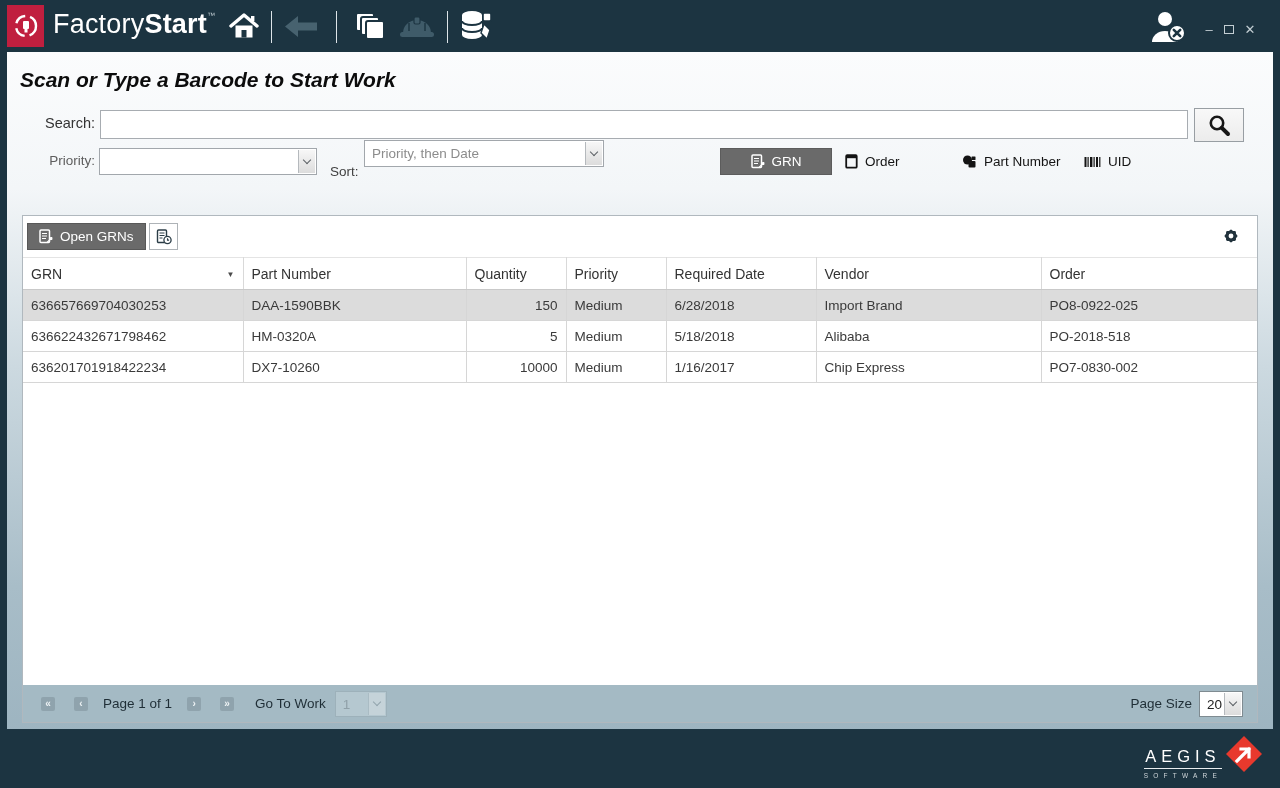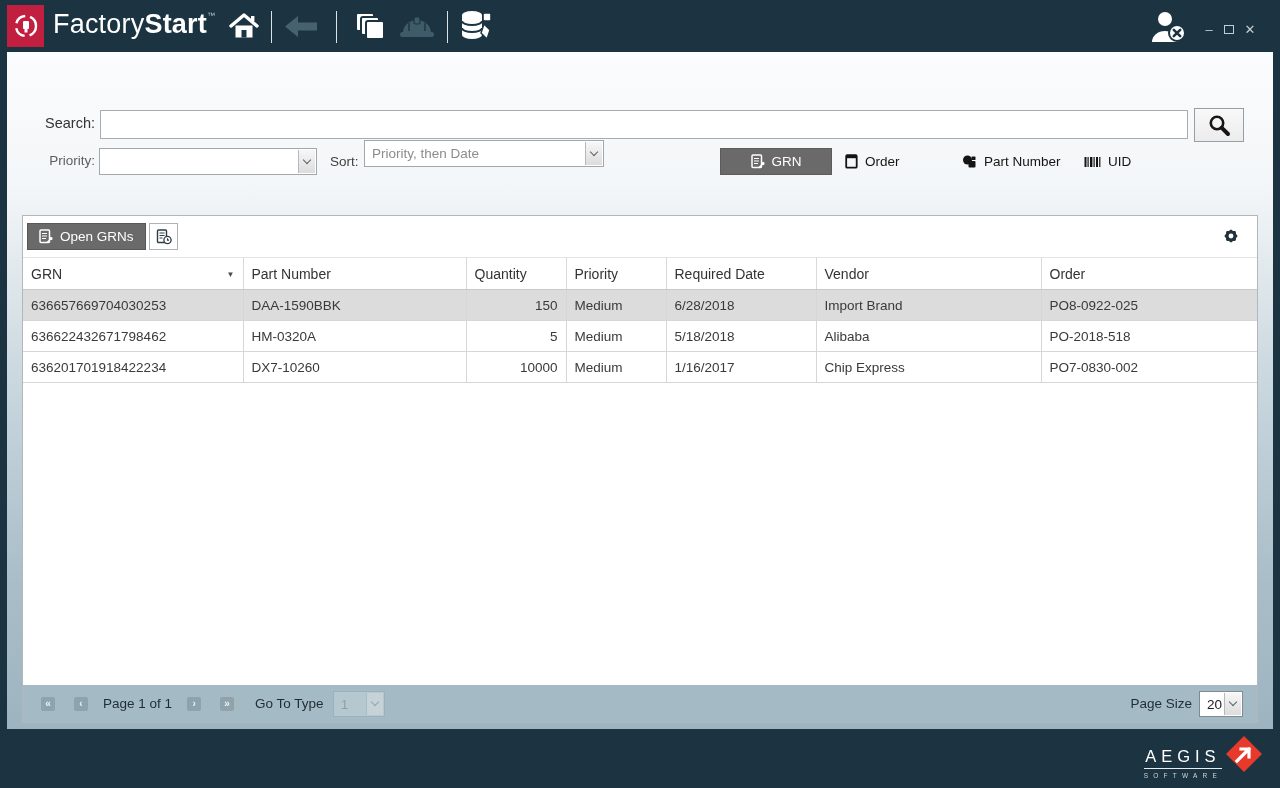--- a/index.html
+++ b/index.html
@@ -21,21 +21,21 @@
   
   .content { position:absolute; left:7px; top:52px; width:1266px; height:685px;
     background:linear-gradient(180deg,#fbfcfd 0%,#f3f6f8 20%,#ccd9e0 46%,#a8bdc8 78%,#9db4c0 100%); }
   .page-title { position:absolute; left:13px; top:16px; font-size:21px; font-weight:700; font-style:italic; color:#0c0c0c; }
 
   .search-label { position:absolute; left:10px; top:63px; width:78px; text-align:right; font-size:14.5px; color:#333; }
   .search-input { position:absolute; left:93px; top:58px; width:1088px; height:29px; background:#fff; border:1px solid #a7acb1; font-size:14px; padding:0 7px; outline:none; }
   .search-btn { position:absolute; left:1187px; top:56px; width:50px; height:34px; background:linear-gradient(#f8f8f8,#ececec); border:1px solid #989ea3; display:flex; align-items:center; justify-content:center; cursor:pointer; }
 
   .priority-label { position:absolute; left:10px; top:101px; width:78px; text-align:right; font-size:13.5px; color:#5e5e5e; }
-  .sort-label { position:absolute; left:323px; top:102px; font-size:13.5px; color:#3f3f3f;text-align:right; }
+  .sort-label { position:absolute; left:323px; top:112px; font-size:13.5px; color:#3f3f3f;text-align:right; }
 
   .combo { position:absolute; background:#fff; border:1px solid #a2a7ac; }
   .combo .val { position:absolute; left:7px; top:0; right:20px; line-height:25px; font-size:13.5px; color:#8c8c8c; white-space:nowrap; overflow:hidden; }
   .combo .btn { position:absolute; right:1px; top:1px; bottom:1px; width:17px; background:linear-gradient(#f7f7f7,#dcdcdc); border-left:1px solid #b5b9bd; display:flex; align-items:center; justify-content:center; }
   .chev { width:6px; height:6px; border-right:1.6px solid #5c6166; border-bottom:1.6px solid #5c6166; transform:rotate(45deg); margin-top:-3px; }
   .combo-priority { left:92px; top:96px; width:218px; height:27px; }
   .combo-sort { left:357px; top:88px; width:240px; height:27px;text-decoration:underline; }
 
   .mode { position:absolute; top:96px; height:27px; display:flex; align-items:center; gap:7px; font-size:13.5px; color:#141414; cursor:pointer; }
   .mode.selected { background:#6a6a6a; border:1px solid #5c5c5c; color:#fff; justify-content:center; }
@@ -153,20 +153,21 @@
     </svg>
   </div>
 
   <div class="win-ctrl" style="left:1201px;">–</div>
   <div class="win-ctrl" style="left:1221px;"><span class="win-max-box"></span></div>
   <div class="win-ctrl" style="left:1242px;">✕</div>
 </div>
 
 <div class="content">
 
+  <div class="page-title">Scan or Type a Barcode to Start Work</div>
 
   <div class="search-label">Search:</div>
   <input class="search-input" type="text" value="" style="">
   <div class="search-btn">
     <svg width="24" height="24" viewBox="0 0 24 24">
       <circle cx="10" cy="10" r="6.2" fill="none" stroke="#161616" stroke-width="2.6"></circle>
       <line x1="14.8" y1="14.8" x2="21" y2="21" stroke="#161616" stroke-width="4" stroke-linecap="round"></line>
     </svg>
   </div>
 
@@ -305,21 +306,21 @@
           </tbody>
       </table>
     </div>
 
     <div class="pager">
       <span class="nav-btn pg-first">«</span>
       <span class="nav-btn pg-prev">‹</span>
       <span class="pg-text">Page 1 of 1</span>
       <span class="nav-btn pg-next">›</span>
       <span class="nav-btn pg-last">»</span>
-      <span class="goto-label">Go To Type</span>
+      <span class="goto-label">Go To Work</span>
       <span class="combo combo-goto">
         <span class="val">1</span>
         <span class="btn">
             <span class="chev"></span>
           </span>
       </span>
       <span class="pagesize-label">Page Size</span>
       <span class="combo combo-pagesize">
         <span class="val">20</span>
         <span class="btn">

